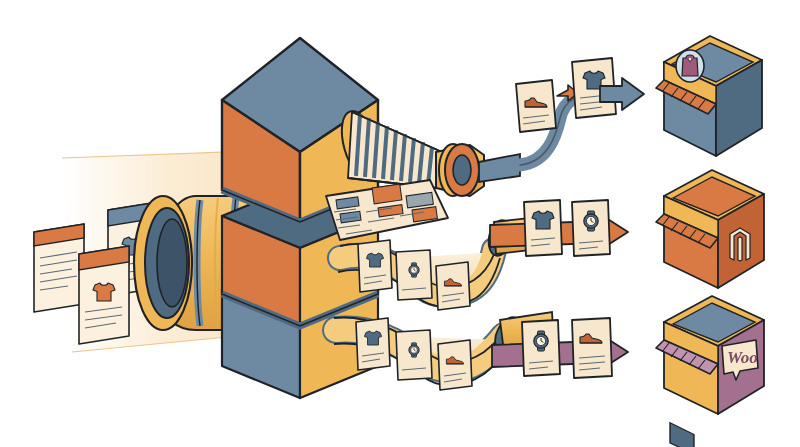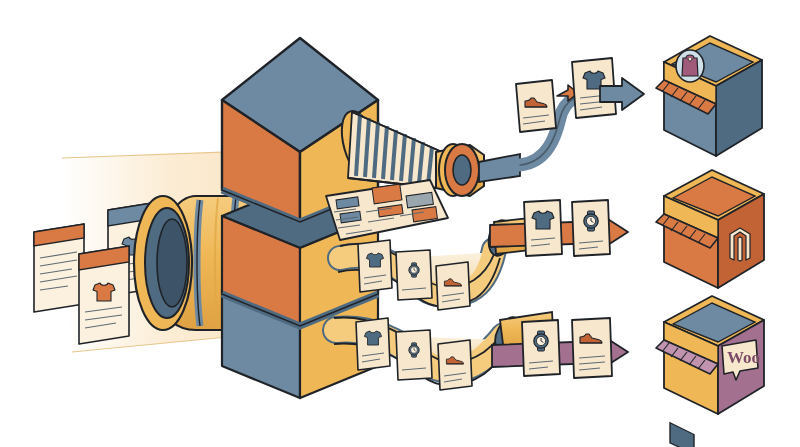--- a/index.html
+++ b/index.html
@@ -1,21 +1,21 @@
 <!DOCTYPE html>
 <html><head>
 <meta charset="utf-8">
 <style>
   html,body{margin:0;padding:0;}
   body{
     width:800px;height:447px;overflow:hidden;
     background:#ffffff;
     font-family:"Liberation Sans", sans-serif;
   }
-  #stage{position:relative;width:800px;height:441px;}
+  #stage{position:relative;width:800px;height:441px;font-style:italic;}
   #stage svg{display:block;}
 </style>
 </head>
 <body>
 
 <div id="stage">
 <svg width="800" height="447" viewBox="0 0 800 447" xmlns="http://www.w3.org/2000/svg">
   <defs>
     <linearGradient id="beamGrad" x1="0" y1="0" x2="1" y2="0">
       <stop offset="0%" stop-color="#fbe9cd" stop-opacity="0"></stop>

